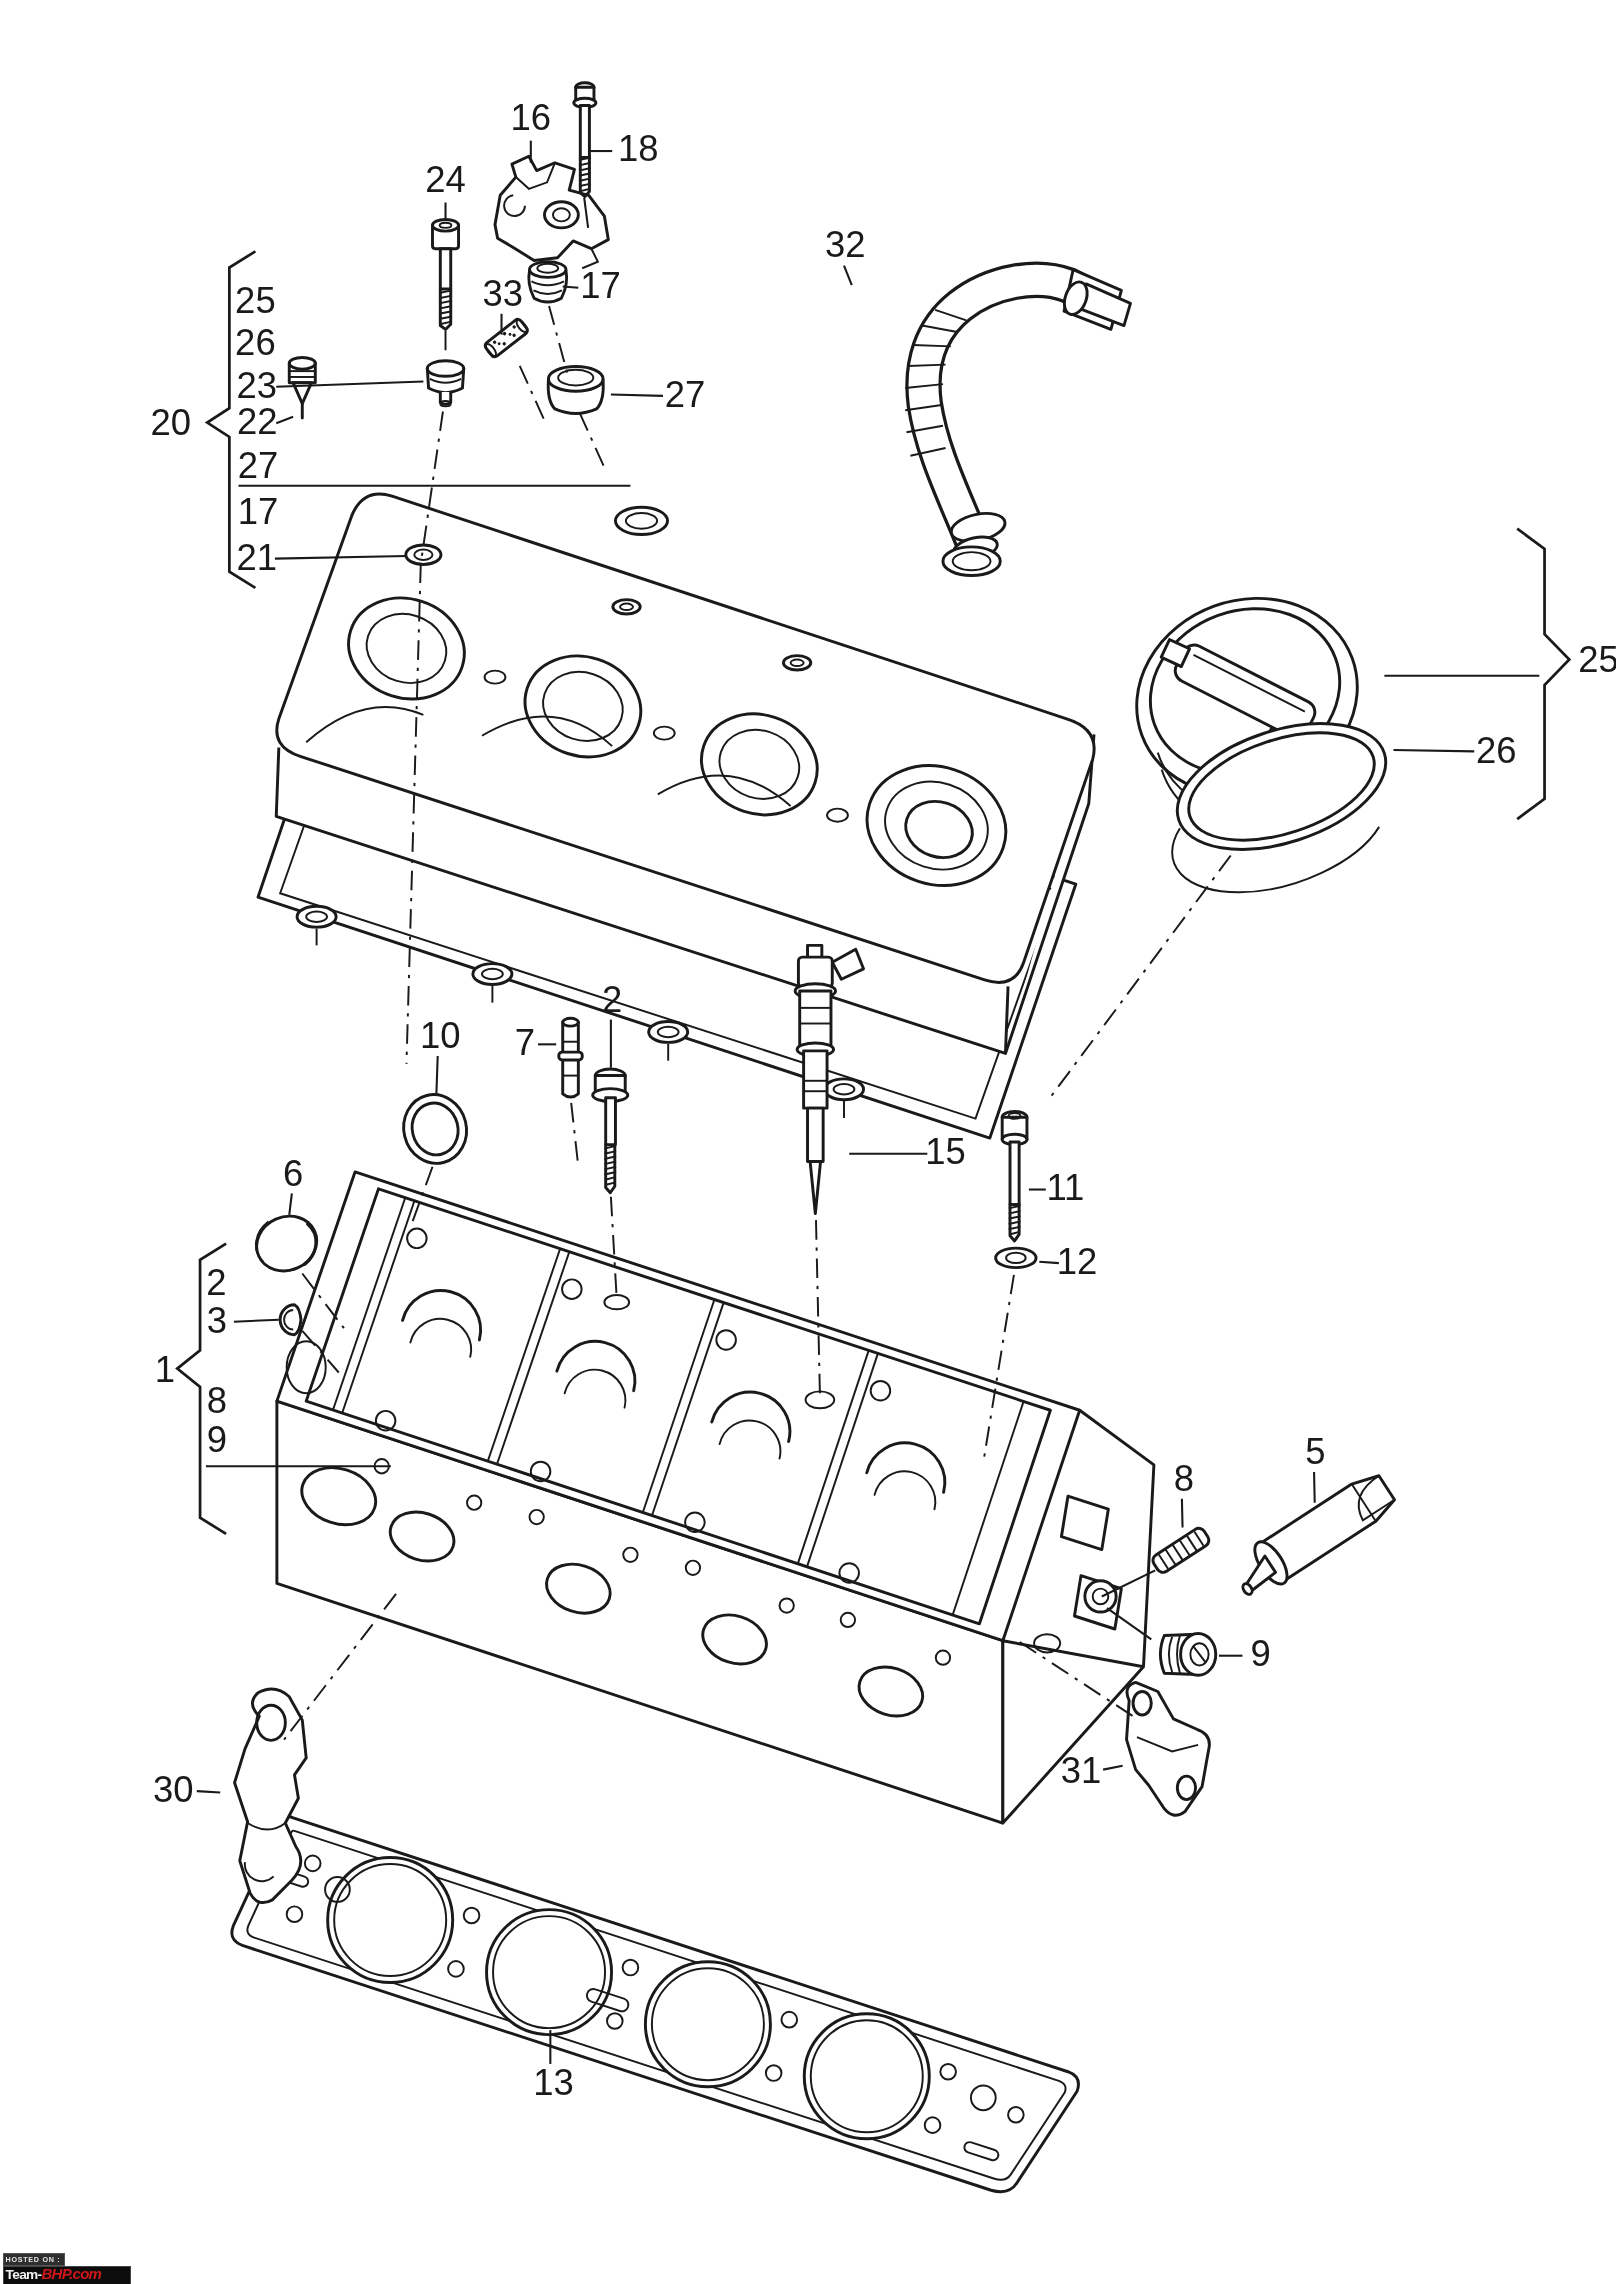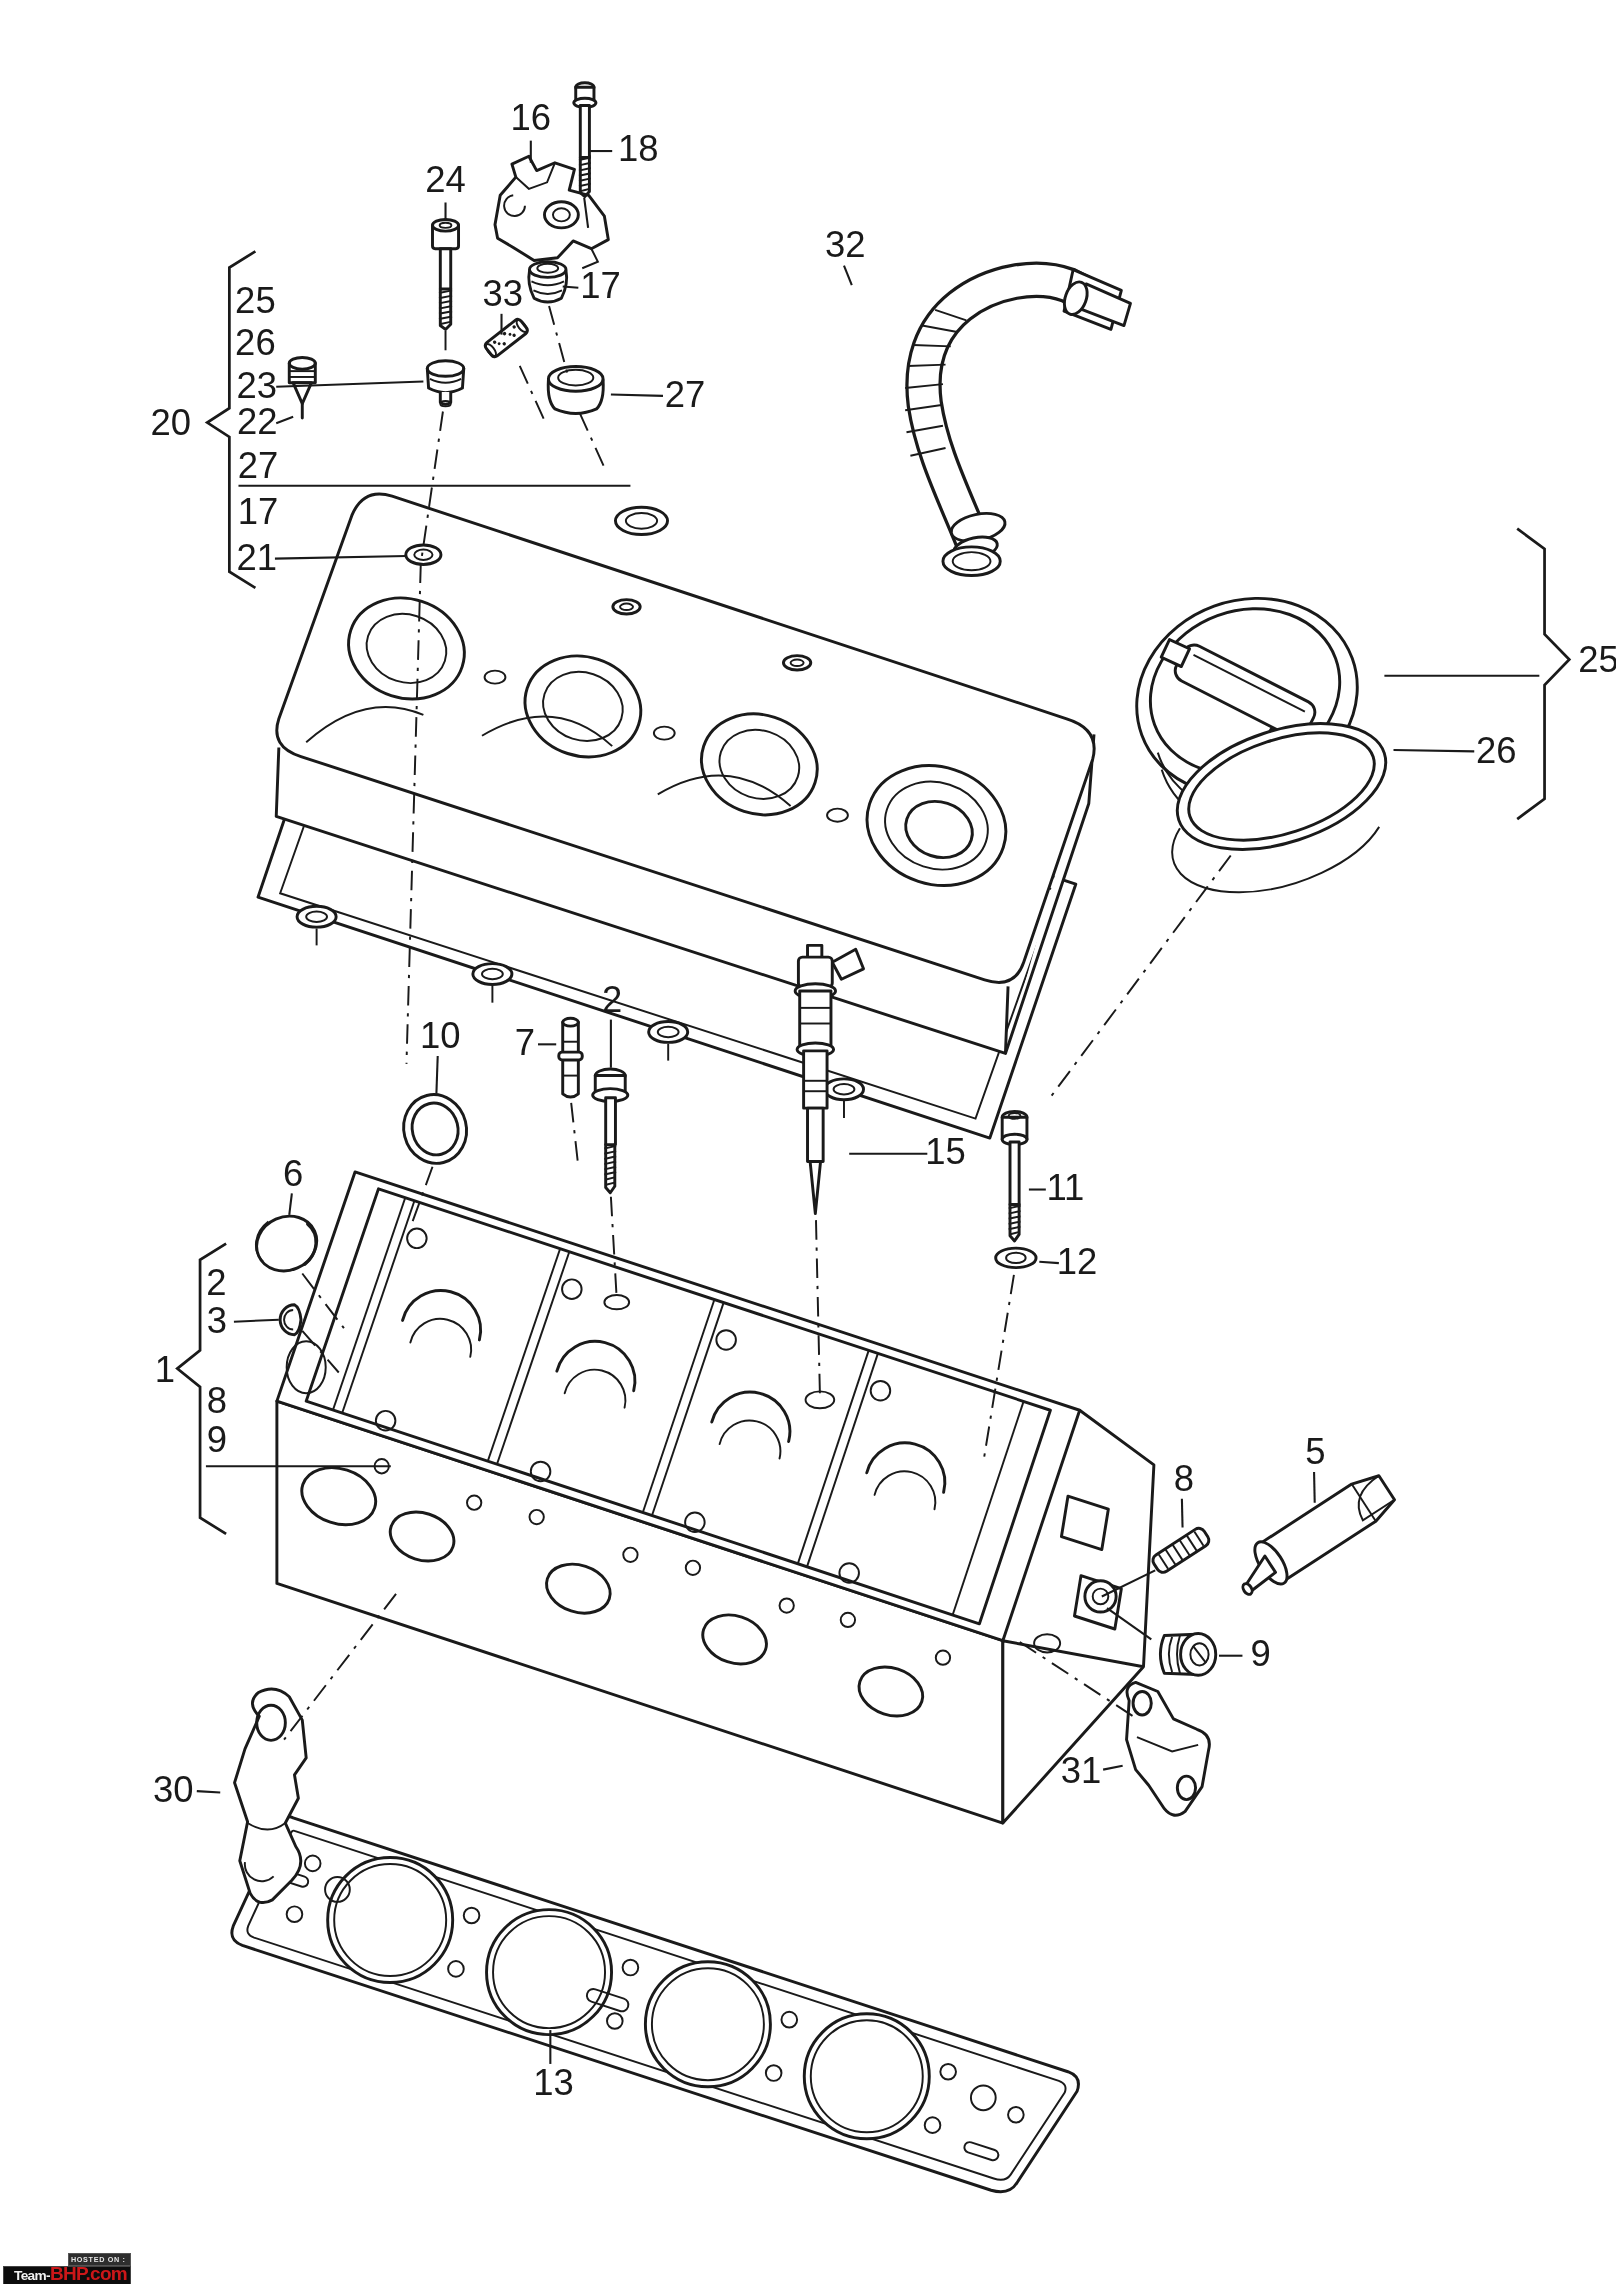--- a/index.html
+++ b/index.html
@@ -1,33 +1,33 @@
 <!DOCTYPE html>
 <html style="font-size:10.4px"><head>
 <meta charset="utf-8">
 <style>
   html,body{margin:0;padding:0;background:#888;}
   .canvas{position:relative;width:1617px;height:2284px;background:#ffffff;overflow:hidden;
-          font-family:"Liberation Sans",sans-serif;text-align:right;}
+          font-family:"Liberation Sans",sans-serif;}
   svg{position:absolute;left:0;top:0;}
   .ink{stroke:#1a1a1a;fill:none;stroke-width:4.5;stroke-linecap:round;stroke-linejoin:round;}
   .ink-f{stroke:#1a1a1a;fill:#ffffff;stroke-width:4.5;stroke-linejoin:round;}
   .thin{stroke:#1a1a1a;fill:none;stroke-width:3;}
   .callout-text{font-family:"Liberation Sans",sans-serif;font-size:56px;fill:#1a1a1a;}
   .leader{stroke:#1a1a1a;fill:none;stroke-width:3.2;}
   .dashdot{stroke:#1a1a1a;fill:none;stroke-width:3;stroke-dasharray:30 12 5 12;}
   .bracketline{stroke:#1a1a1a;fill:none;stroke-width:4.2;stroke-linejoin:miter;}
   
   .wm{position:absolute;left:2.6px;top:2253px;width:128px;z-index:50;
       font-family:"Liberation Sans",sans-serif;}
   .wm-hosted{display:inline-block;background:#2e2e2e;color:#e8e8e8;font-size:7.2px;
       font-weight:bold;padding:0.7px 3.9px 0.7px 2px;letter-spacing:0.7px;border:0.7px solid #555;}
   .wm-main{background:#0c0c0c;border:0.7px solid #444;padding:0 2.6px 0.7px 2px;line-height:14.3px;}
   .wm-team{color:#f2f2f2;font-weight:bold;font-size:13.7px;letter-spacing:-0.7px;}
-  .wm-bhp{color:#cc1719;font-weight:bold;font-size:19px;letter-spacing:-0.7px;}
+  .wm-bhp{color:#cc1719;font-style:italic;font-weight:bold;font-size:15px;letter-spacing:-0.7px;}
   .wm-tag{background:#0c0c0c;color:#cfcfcf;font-size:6.8px;font-weight:bold;
       padding:0 2px 1.3px 2px;letter-spacing:0.3px;margin-top:-0.7px;}
 </style>
 </head>
 <body>
 
 <div class="canvas">
 
 <svg width="1617" height="2284" viewBox="0 0 2483 3508">
 

